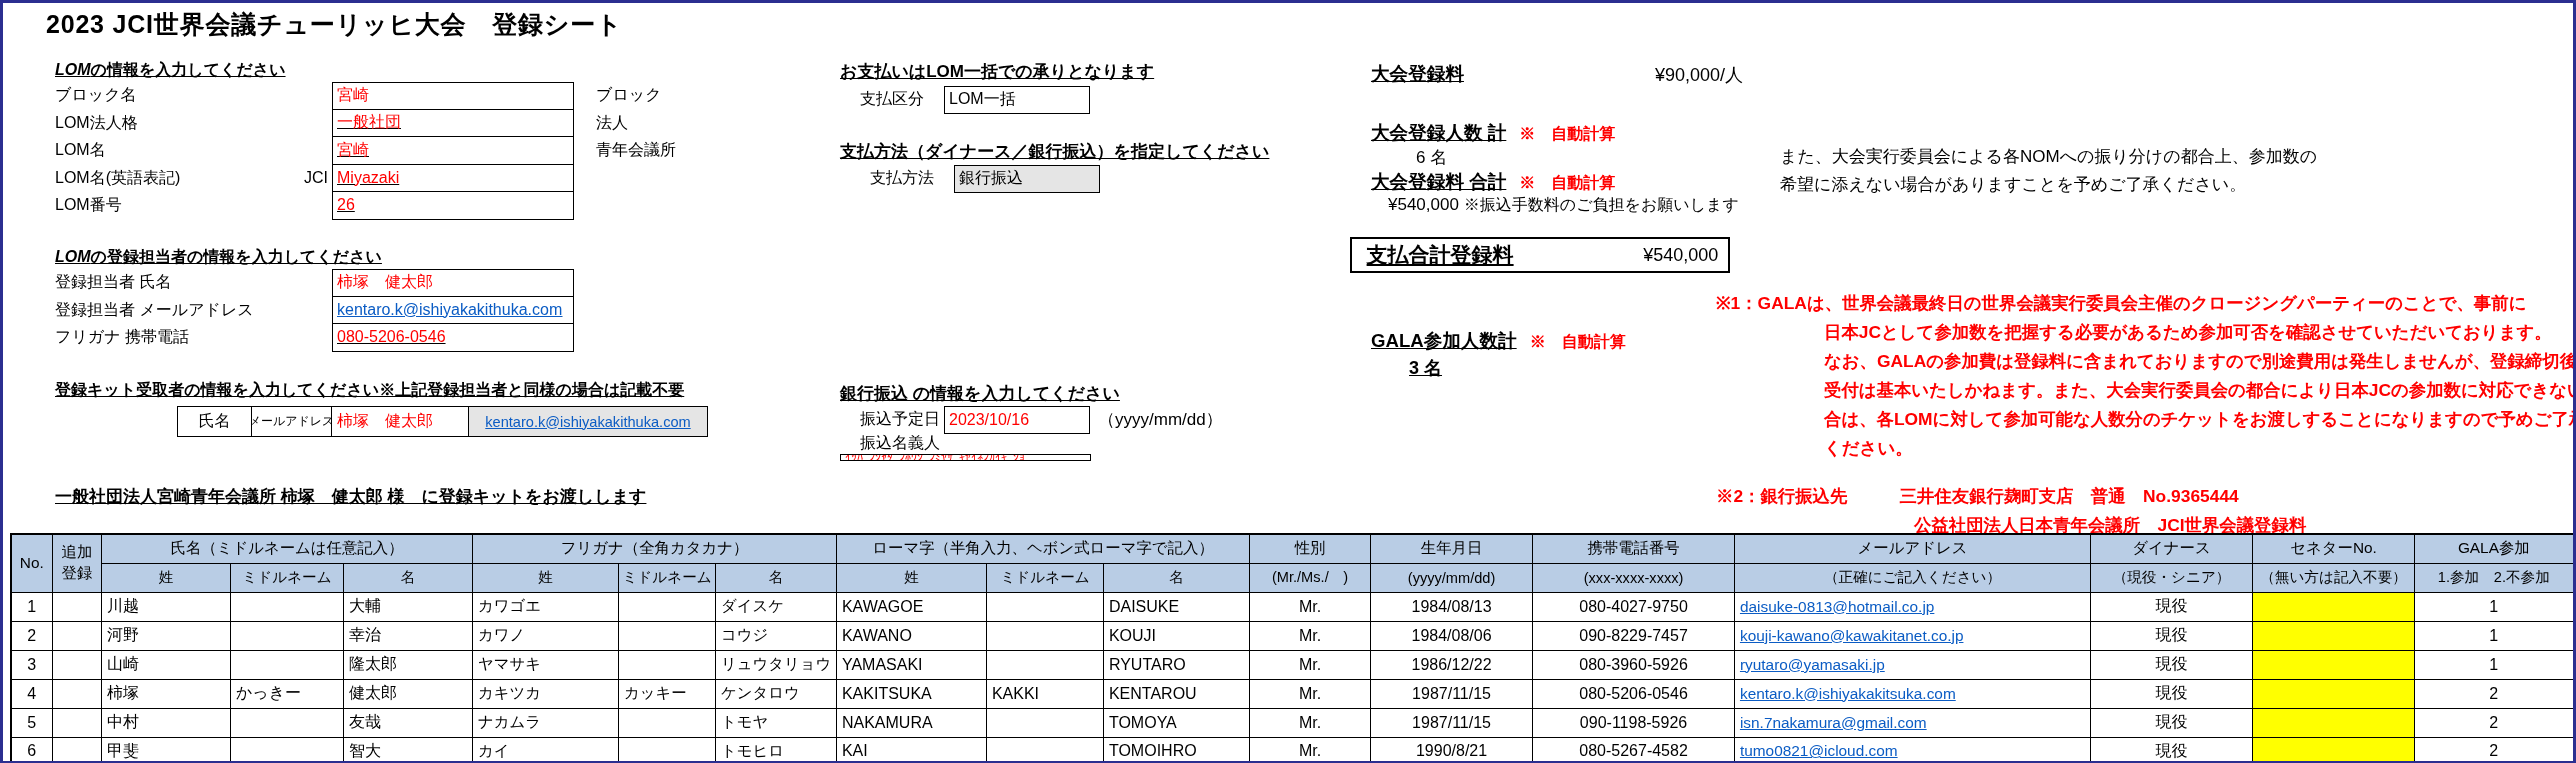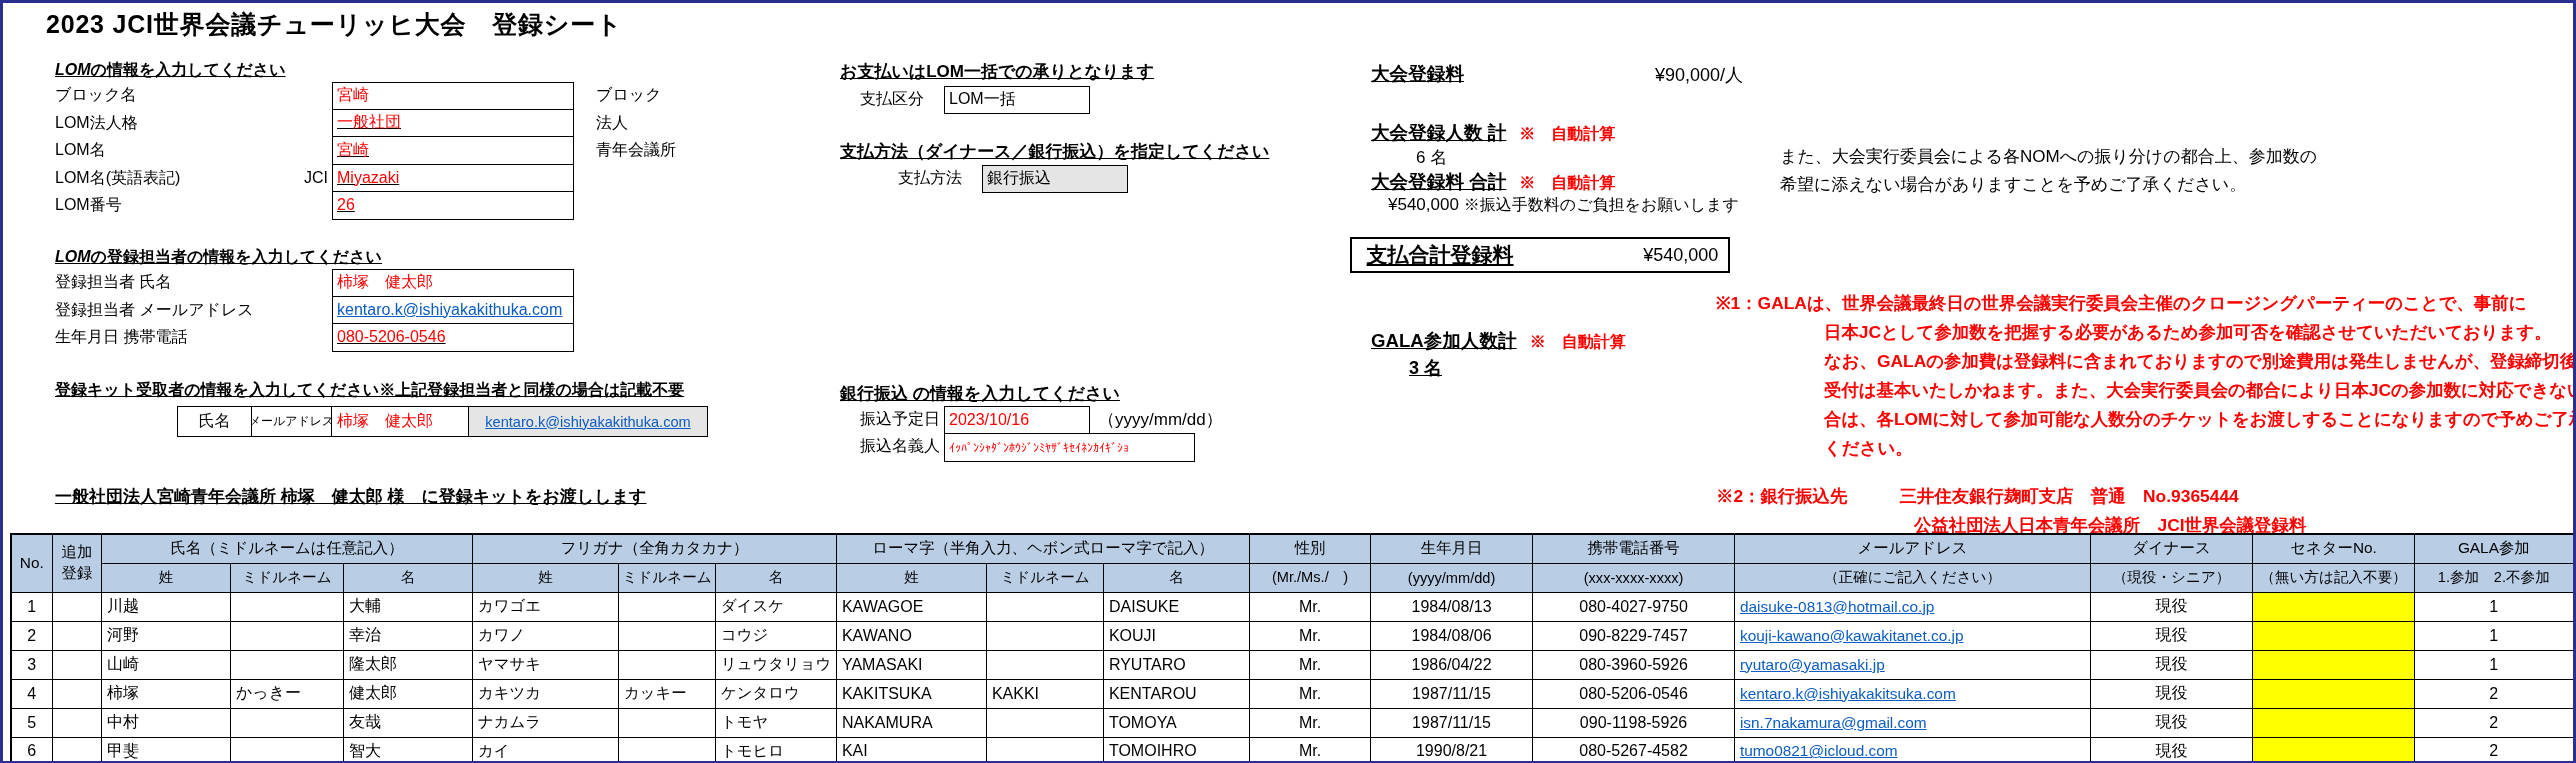--- a/index.html
+++ b/index.html
@@ -131,21 +131,21 @@
         </div>
       </div>
       <div class="frow">
         <div class="flabel">登録担当者 メールアドレス</div>
         <div class="fpre"></div>
         <div class="fbox ylw">
           <span class="link">kentaro.k@ishiyakakithuka.com</span>
         </div>
       </div>
       <div class="frow">
-        <div class="flabel">生年月日 携帯電話</div>
+        <div class="flabel">フリガナ 携帯電話</div>
         <div class="fpre"></div>
         <div class="fbox">
           <span class="red">080-5206-0546</span>
         </div>
       </div>
     </div>
 
   <div id="s3h" class="abs sect-h">登録キット受取者の情報を入力してください※上記登録担当者と同様の場合は記載不要</div>
   <div id="kit-row" class="abs">
     <div class="kc kc1">氏名</div>
@@ -156,32 +156,32 @@
       </div>
   </div>
   <div id="kit-note" class="abs">一般社団法人宮崎青年会議所 柿塚　健太郎 様　に登録キットをお渡しします</div>
 
   <div class="abs mid-h" style="left:837px;top:57px;">お支払いはLOM一括での承りとなります</div>
   <div class="abs mrow" style="left:837px;top:83px;">
     <div class="mlabel">支払区分</div>
     <div class="mbox">LOM一括</div>
   </div>
   <div class="abs mid-h" style="left:837px;top:137px;">支払方法（ダイナース／銀行振込）を指定してください</div>
-  <div class="abs mrow" style="left:875px;top:162px;">
+  <div class="abs mrow" style="left:847px;top:162px;">
     <div class="mlabel">支払方法</div>
     <div class="mbox ylw">銀行振込</div>
   </div>
 
   <div class="abs mid-h" style="left:837px;top:379px;">銀行振込 の情報を入力してください</div>
   <div class="abs mrow" style="left:837px;top:403px;">
     <div class="mlabel">振込予定日</div>
     <div class="mbox red">2023/10/16</div>
     <div class="msuf">（yyyy/mm/dd）</div>
   </div>
-  <div class="abs mrow" style="left:837px;top:430px;">
+  <div class="abs mrow" style="left:837px;top:430px;flex-direction:column;">
     <div class="mlabel">振込名義人</div>
     <div class="mbox payerbox red">ｲｯﾊﾟﾝｼｬﾀﾞﾝﾎｳｼﾞﾝﾐﾔｻﾞｷｾｲﾈﾝｶｲｷﾞｼｮ</div>
   </div>
 
   <div class="abs r-h" style="left:1368px;top:58px;">大会登録料</div>
   <div id="fee-val" class="abs">¥90,000/人</div>
 
   <div class="abs" style="left:1368px;top:117px;"><span class="r-h">大会登録人数 計</span><span class="auto">※　自動計算</span></div>
   <div id="cnt-val" class="abs">6 名</div>
 
@@ -318,21 +318,21 @@
             <td class="tl gs">山崎</td>
             <td class="tl"></td>
             <td class="tl">隆太郎</td>
             <td class="tl kana gs">ヤマサキ</td>
             <td class="tl kana"></td>
             <td class="tl kana">リュウタリョウ</td>
             <td class="tl gs">YAMASAKI</td>
             <td class="tl"></td>
             <td class="tl">RYUTARO</td>
             <td class="tc gs">Mr.</td>
-            <td class="tc gs">1986/04/22</td>
+            <td class="tc gs">1986/12/22</td>
             <td class="tc gs">080-3960-5926</td>
             <td class="tl email-cell gs"><span class="link">ryutaro@yamasaki.jp</span></td>
             <td class="tc gs">現役</td>
             <td class="tc ylwcell gs"></td>
             <td class="tc gs">1</td>
           </tr>
           <tr>
             <td class="tc">4</td>
             <td class="tc gs"></td>
             <td class="tl gs">柿塚</td>

